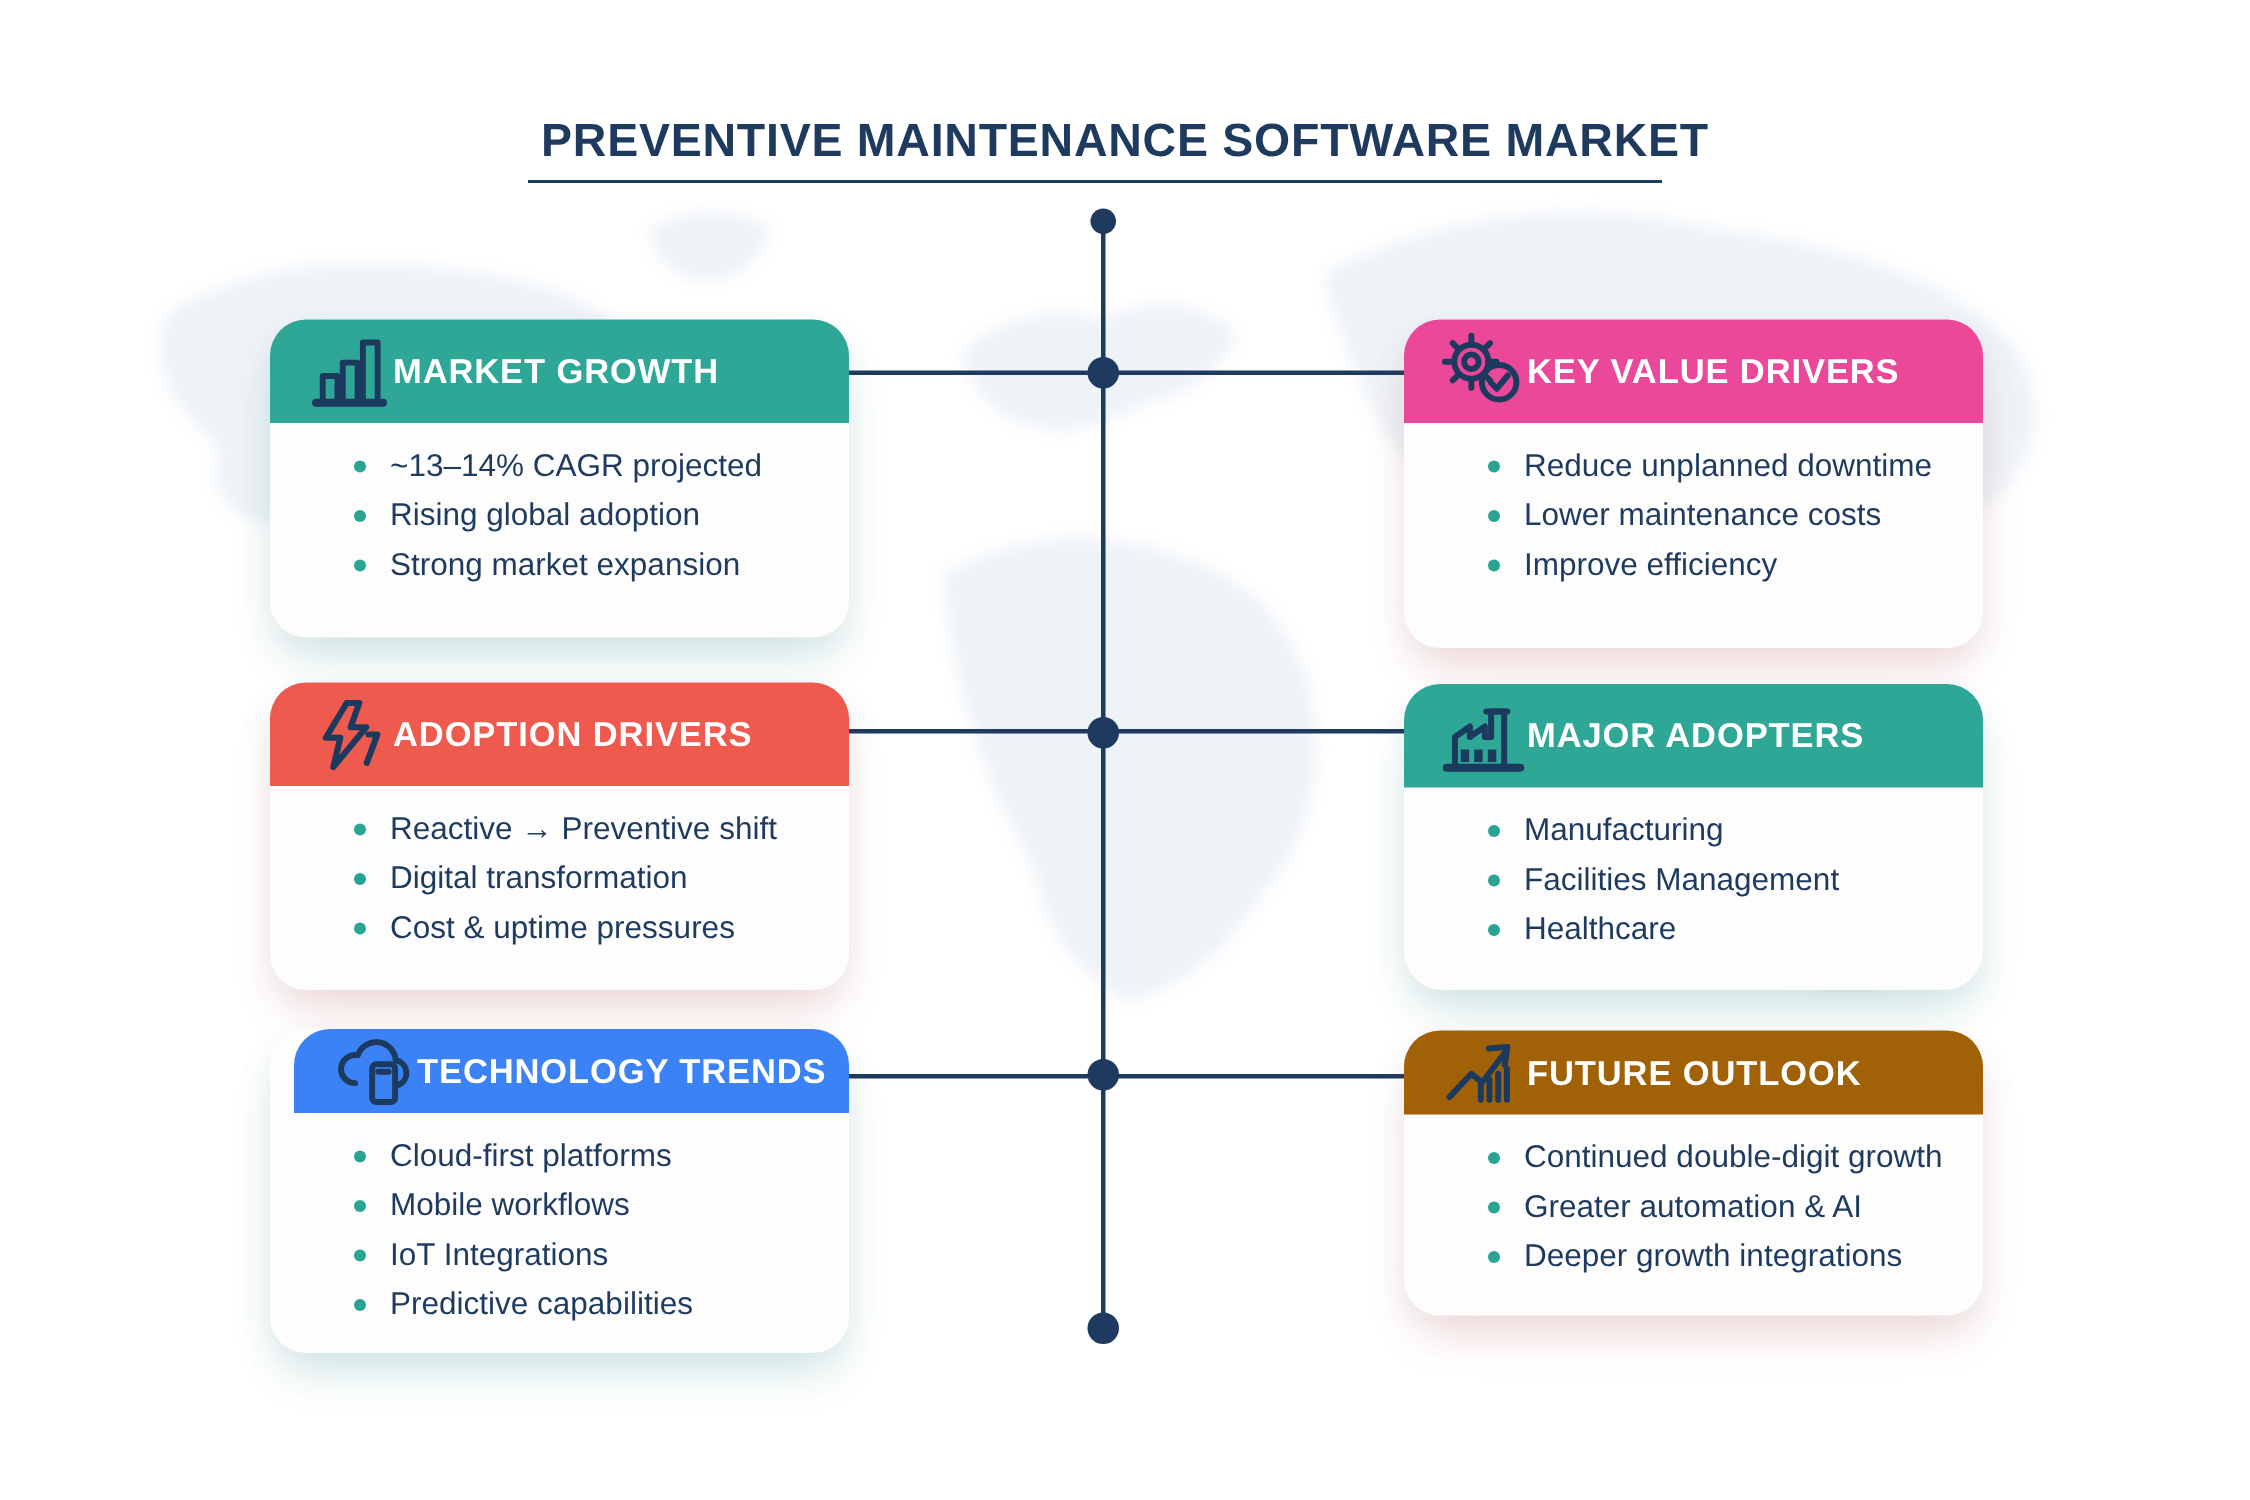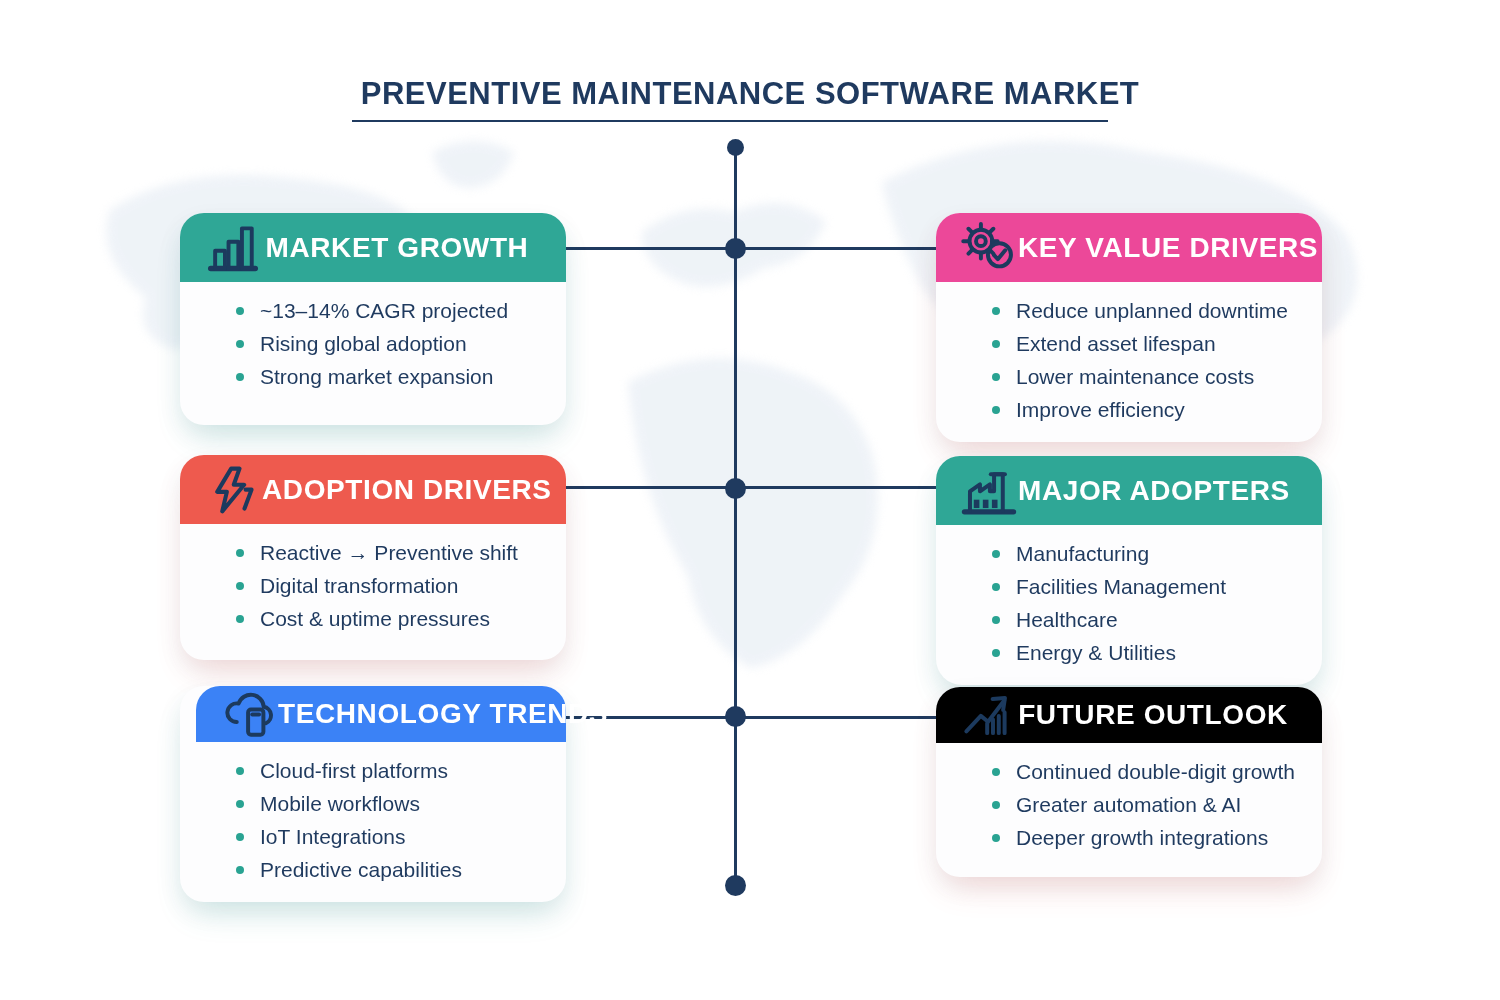--- a/index.html
+++ b/index.html
@@ -31,21 +31,21 @@
   .c1{left:180px;top:213px;min-height:212px;}
   .c2{left:180px;top:455px;min-height:205px;}
   .c3{left:180px;top:686px;min-height:199px;}
   .c4{left:936px;top:213px;min-height:219px;}
   .c5{left:936px;top:456px;min-height:204px;border-radius:26px;}
   .c6{left:936px;top:687px;min-height:190px;}
 
   .card-header{height:69px;border-radius:24px 24px 0 0;display:flex;align-items:center;color:#ffffff;}
   .short .card-header{height:56px;}
   .hdr-icon{margin-left:24px;width:58px;height:58px;flex:none;display:flex;align-items:center;justify-content:center;overflow:visible;}
-  .card-title{flex:1;text-align:center;font-weight:700;font-size:28px;letter-spacing:.6px;margin-right:34px;white-space:nowrap;}
+  .card-title{flex:1;text-align:left;font-weight:700;font-size:23px;letter-spacing:.6px;margin-right:34px;white-space:nowrap;}
 
   .card-body{padding:13px 18px 16px 56px;}
   .bullets{list-style:none;margin:0;padding:0;}
   .bullets li{display:flex;align-items:center;font-size:21px;color:var(--navy,#1F3A5F);line-height:32px;}
   .bullets li + li{margin-top:1px;}
   .bullet-dot{width:8px;height:8px;border-radius:50%;background:var(--bullet,#29A392);margin-right:16px;flex:none;}
 
   svg{display:block;overflow:visible;}
   .stroke{stroke:#1C3A5E;fill:none;stroke-width:2.2;stroke-linejoin:round;stroke-linecap:round;}
   .thick{stroke-width:3;}
@@ -190,24 +190,20 @@
     </div>
     <div class="card-body">
       <ul class="bullets">
 
       <li>
             <span class="bullet-dot"></span>
             <span>Reduce unplanned downtime</span>
           </li>
           <li>
             <span class="bullet-dot"></span>
-            <span>Extend asset lifespan</span>
-          </li>
-          <li>
-            <span class="bullet-dot"></span>
             <span>Lower maintenance costs</span>
           </li>
           <li>
             <span class="bullet-dot"></span>
             <span>Improve efficiency</span>
           </li>
         </ul>
     </div>
   </div>
 
@@ -233,30 +229,26 @@
             <span>Manufacturing</span>
           </li>
           <li>
             <span class="bullet-dot"></span>
             <span>Facilities Management</span>
           </li>
           <li>
             <span class="bullet-dot"></span>
             <span>Healthcare</span>
           </li>
-          <li>
-            <span class="bullet-dot"></span>
-            <span>Energy &amp; Utilities</span>
-          </li>
         </ul>
     </div>
   </div>
 
   <div class="card c6 short" style="box-shadow: rgba(238, 90, 78, 0.2) 0px 18px 34px -10px, rgba(31, 58, 95, 0.08) 0px 10px 24px;">
-    <div class="card-header" style="background: #000000;">
+    <div class="card-header" style="background: #a16207;">
       <span class="hdr-icon">
         <svg width="58" height="52" viewBox="0 0 32 28">
           <path class="stroke" stroke-width="2" d="M15 24v-5.5M18.2 24v-7.5M21.4 24v-9.5M24.6 24v-11.5"></path>
           <path class="stroke" stroke-width="2.6" d="M3.5 23 L11.5 14.5 l4 3.2 L24.4 6"></path>
           <path class="stroke" stroke-width="2.6" d="M18 5.2l6.8-.6-1 6.6"></path>
         </svg>
       </span>
       <span class="card-title">FUTURE OUTLOOK</span>
     </div>
     <div class="card-body">

